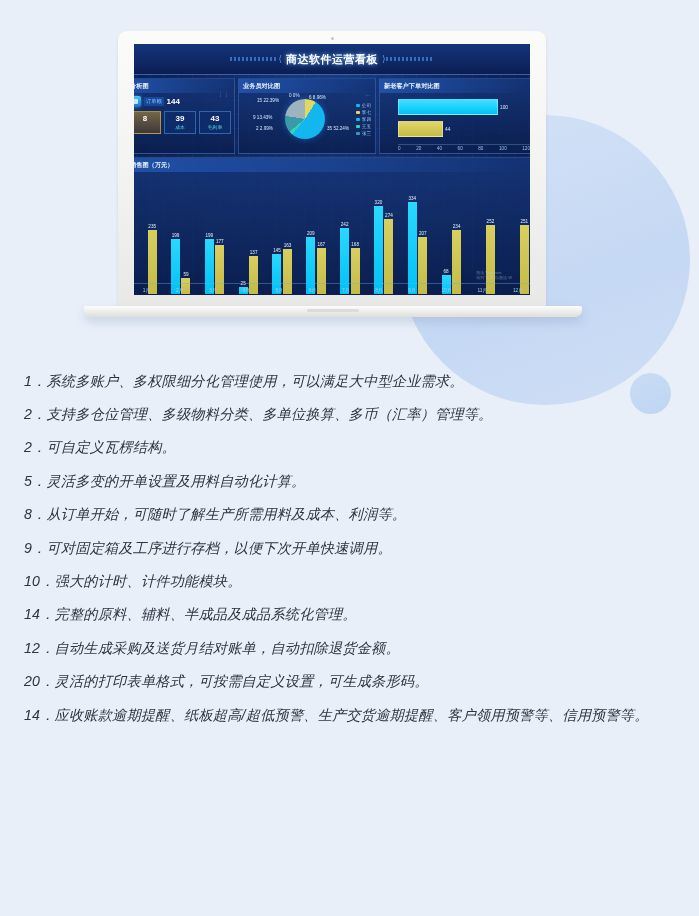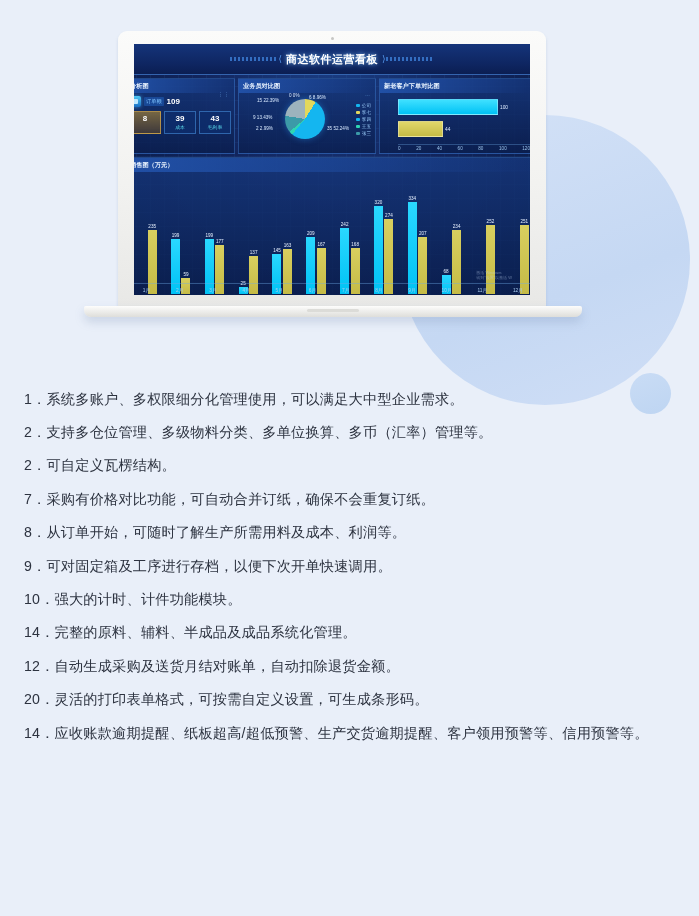--- a/index.html
+++ b/index.html
@@ -404,25 +404,26 @@
     font-size: 4px;
     color: rgba(190,210,240,0.45);
     line-height: 1.3;
     text-align: left;
   }
 
   
   .feature-list {
     position: absolute;
     left: 0;
-    top: 382px;
+    top: 364px;
     width: 699px;
     z-index: 3;
     padding: 0 14px;
     box-sizing: border-box;
+    font-style: italic;
   }
   .feature-item {
     color: #2d3340;
     font-size: 14.2px;
     line-height: 1;
     padding: 9.6px 0 9.6px 10px;
     white-space: nowrap;
     letter-spacing: 0.2px;
   }
 </style>
@@ -453,21 +454,21 @@
         <div class="dash-body">
 
           <div class="dash-row">
 
             <div class="panel panel-kpi">
               <div class="panel-title">分析图</div>
               <div class="panel-dots">⋮⋮</div>
               <div class="kpi-order">
                 <span class="kpi-icon"></span>
                 <span class="kpi-order-label">订单额</span>
-                <span class="kpi-order-value">109</span>
+                <span class="kpi-order-value">144</span>
               </div>
               <div class="kpi-cards">
                 <div class="kpi-card highlight">
                   <div class="kpi-card-value">8</div>
                   <div class="kpi-card-label"></div>
                 </div>
                 <div class="kpi-card">
                   <div class="kpi-card-value">39</div>
                   <div class="kpi-card-label">成本</div>
                 </div>
@@ -682,21 +683,21 @@
   </div>
   <div class="laptop-foot-left"></div>
   <div class="laptop-foot-right"></div>
   <div class="laptop-base"></div>
 </div>
 
 <div class="feature-list" id="feature-list">
     <div class="feature-item">1．系统多账户、多权限细分化管理使用，可以满足大中型企业需求。</div>
     <div class="feature-item">2．支持多仓位管理、多级物料分类、多单位换算、多币（汇率）管理等。</div>
     <div class="feature-item">2．可自定义瓦楞结构。</div>
-    <div class="feature-item">7．采购有价格对比功能，可自动合并订纸，确保不会重复订纸。</div>
+    <div class="feature-item">5．灵活多变的开单设置及用料自动化计算。</div>
     <div class="feature-item">8．从订单开始，可随时了解生产所需用料及成本、利润等。</div>
     <div class="feature-item">9．可对固定箱及工序进行存档，以便下次开单快速调用。</div>
     <div class="feature-item">10．强大的计时、计件功能模块。</div>
     <div class="feature-item">14．完整的原料、辅料、半成品及成品系统化管理。</div>
     <div class="feature-item">12．自动生成采购及送货月结对账单，自动扣除退货金额。</div>
     <div class="feature-item">20．灵活的打印表单格式，可按需自定义设置，可生成条形码。</div>
     <div class="feature-item">14．应收账款逾期提醒、纸板超高/超低预警、生产交货逾期提醒、客户领用预警等、信用预警等。</div>
   </div>
 
 </body></html>

